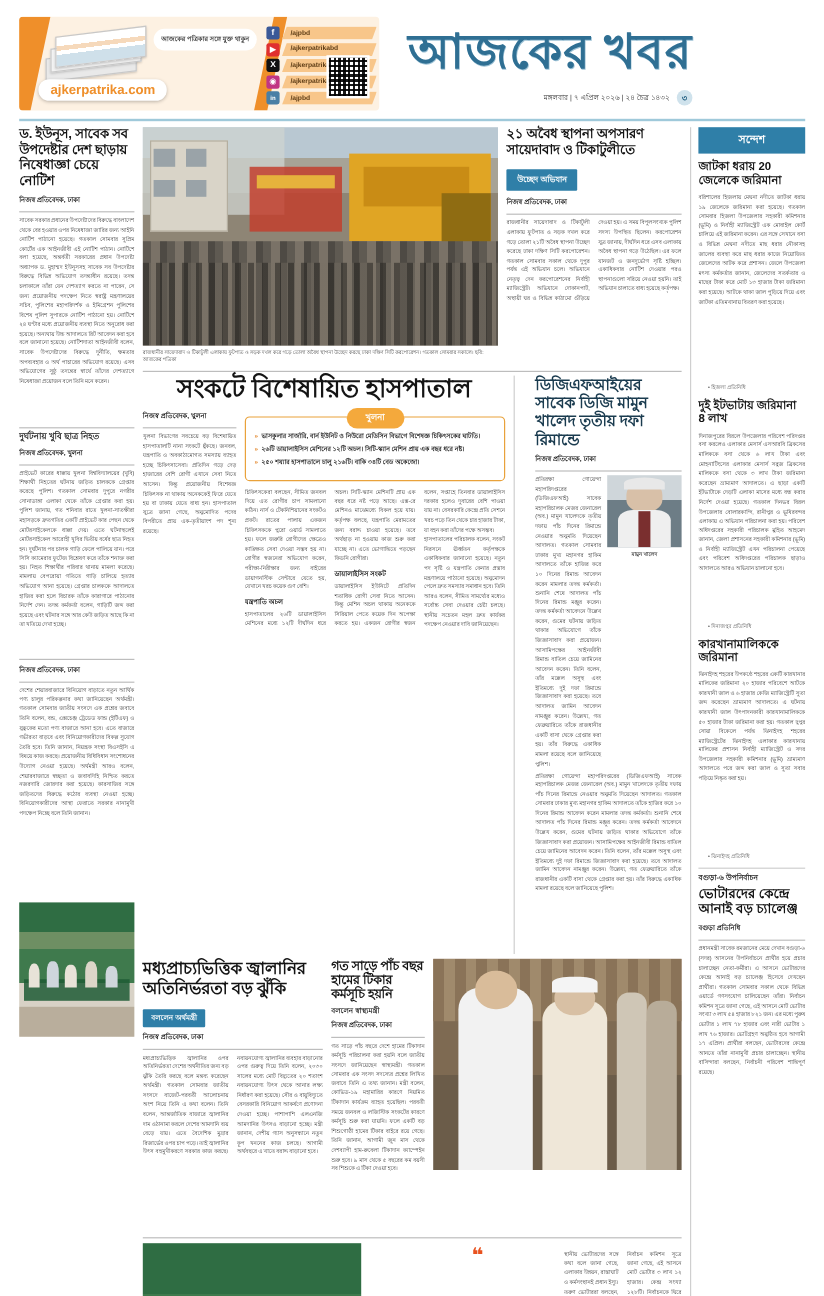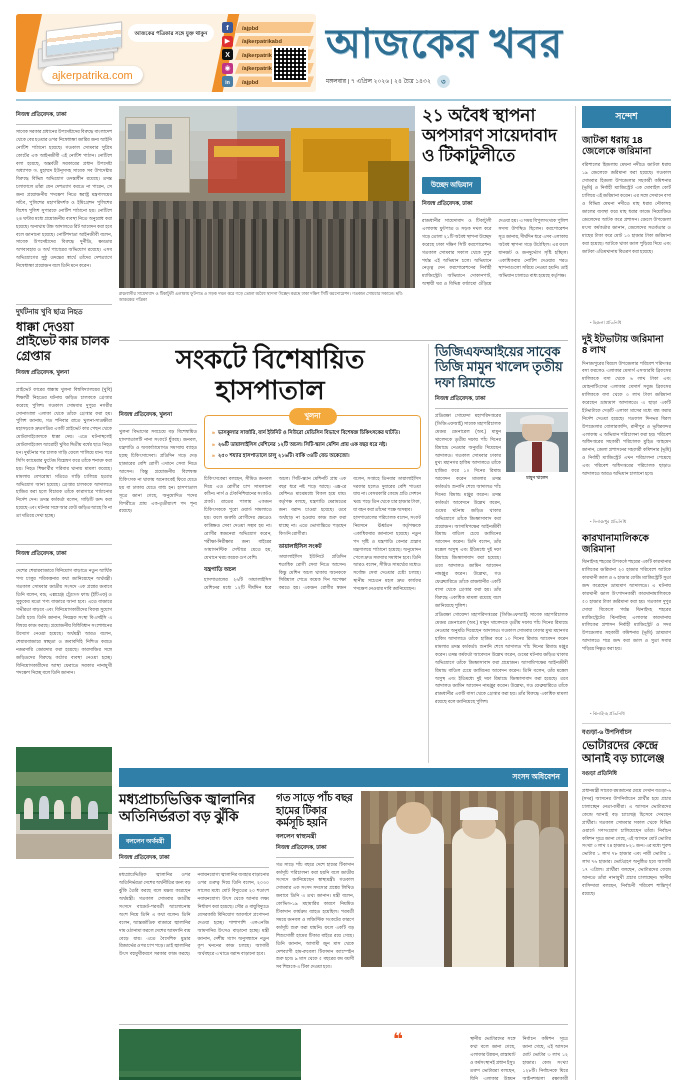--- a/index.html
+++ b/index.html
@@ -31,41 +31,41 @@
   .promo .lflap { position:absolute; left:0; top:0; width:26px; height:100%; background:#ef8f2a;
                   transform: skewX(-12deg); transform-origin: top left; }
   .promo .newsstack { position:absolute; left:22px; top:12px; width:86px; height:52px; }
   .promo .newsstack i { position:absolute; display:block; background:#ffffff;
                         border:1px solid #c8c8c8; box-shadow:0 1px 2px rgba(0,0,0,.18);
                         transform:skewY(-7deg); }
   .promo .newsstack i:nth-child(1){ left:0; top:18px; width:76px; height:20px; background:#e9e9e9;}
   .promo .newsstack i:nth-child(2){ left:4px; top:10px; width:76px; height:20px; background:#f2f2f2;}
   .promo .newsstack i:nth-child(3){ left:8px; top:0px;  width:76px; height:26px;
      background:linear-gradient(180deg,#fff 0 30%, #f6d9bb 30% 46%, #fff 46% 60%, #cfe0ea 60% 100%);}
-  .promo .domainchip { position:absolute; left:26px; bottom:8px; background:#fff; color:#ef8f2a;
-      font-weight:normal; font-size:11px; padding:3px 10px; border-radius:12px;
+  .promo .domainchip { position:absolute; left:16px; bottom:8px; background:#fff; color:#ef8f2a;
+      font-weight:bold; font-size:11px; padding:3px 10px; border-radius:12px;
       box-shadow:0 1px 3px rgba(0,0,0,.25); }
   .promo .bubble { position:absolute; left:112px; top:10px; width:86px; text-align:center;
       font-size:5.4px; font-weight:bold; color:#3a3a3a; line-height:1.5;
       background:#fff; border-radius:10px; padding:5px 4px; }
   .promo .vbar { position:absolute; left:204px; top:0; width:11px; height:100%;
       background:#ef8f2a; transform:skewX(-12deg); }
   .promo .social { position:absolute; left:206px; top:8px; width:92px; }
   .promo .srow { display:flex; align-items:center; height:11px; margin-bottom:2.6px; }
   .promo .sico { width:11px; height:11px; border-radius:2px; color:#fff; font-size:7px;
       font-weight:bold; display:flex; align-items:center; justify-content:center; flex:0 0 auto; }
   .promo .stag { flex:1; height:11px; background:#f8c68a; color:#5b3a13; font-size:5.6px;
       font-weight:bold; display:flex; align-items:center; padding-left:7px;
       clip-path: polygon(4px 0, 100% 0, calc(100% - 4px) 100%, 0 100%); margin-left:2px; }
   .promo .qr { position:absolute; right:8px; bottom:10px; width:36px; height:36px;
       background:
         repeating-linear-gradient(90deg,#1a1a1a 0 2px, #fff 2px 4px),
         repeating-linear-gradient(0deg,#1a1a1a 0 2px, #fff 2px 4px);
       background-blend-mode: multiply; border:2px solid #fff; }
-  .masthead { flex:1; display:flex; flex-direction:column; padding-right:94px; }
+  .masthead { flex:1; display:flex; flex-direction:column; align-items:flex-end; padding-right:94px; }
   .mast-title { font-size:40px; font-weight:bold; color:#2f6f93; letter-spacing:1px;
       font-family:"Liberation Serif","DejaVu Serif",serif; line-height:1; margin-top:10px;
       text-shadow:0.5px 0.5px 0 #9fc3d6; }
   .mast-date { display:flex; align-items:center; gap:6px; margin-top:11px; font-size:6px;
       color:#333; }
   .mast-date .pagecircle { width:13px; height:13px; border-radius:50%; background:#cfe2ec;
       color:#1d5c7e; font-size:7px; font-weight:bold; display:flex; align-items:center;
       justify-content:center; }
   .topbar-line { border-top:2px solid #9fc9da; margin:7px 0 5px 0; }
 
@@ -160,30 +160,30 @@
     </div>
   </div>
 
   <div class="topbar-line"></div>
 
   <div class="maingrid">
 
     <div class="colA">
 
       <div>
+        <div class="hl" style="font-size:11px">ড. ইউনূস, সাবেক সব উপদেষ্টার দেশ ছাড়ায় নিষেধাজ্ঞা চেয়ে নোটিশ</div>
         <div class="byline" style="margin-top:4px">নিজস্ব প্রতিবেদক, ঢাকা</div>
         <div class="rule"></div>
         <div class="body-col" style="height:172px;overflow:hidden">সাবেক সরকার প্রধানের উপদেষ্টাদের বিরুদ্ধে বাংলাদেশ থেকে বের হওয়ার ওপর নিষেধাজ্ঞা জারির জন্য আইনি নোটিশ পাঠানো হয়েছে। গতকাল সোমবার সুপ্রিম কোর্টের এক আইনজীবী এই নোটিশ পাঠান। নোটিশে বলা হয়েছে, অন্তর্বর্তী সরকারের প্রধান উপদেষ্টা অধ্যাপক ড. মুহাম্মদ ইউনূসসহ সাবেক সব উপদেষ্টার বিরুদ্ধে বিভিন্ন অভিযোগ তদন্তাধীন রয়েছে। তদন্ত চলাকালে তাঁরা যেন দেশত্যাগ করতে না পারেন, সে জন্য প্রয়োজনীয় পদক্ষেপ নিতে স্বরাষ্ট্র মন্ত্রণালয়ের সচিব, পুলিশের মহাপরিদর্শক ও ইমিগ্রেশন পুলিশের বিশেষ পুলিশ সুপারকে নোটিশ পাঠানো হয়। নোটিশে ২৪ ঘণ্টার মধ্যে প্রয়োজনীয় ব্যবস্থা নিতে অনুরোধ করা হয়েছে। অন্যথায় উচ্চ আদালতে রিট আবেদন করা হবে বলে জানানো হয়েছে। নোটিশদাতা আইনজীবী বলেন, সাবেক উপদেষ্টাদের বিরুদ্ধে দুর্নীতি, ক্ষমতার অপব্যবহার ও অর্থ পাচারের অভিযোগ রয়েছে। এসব অভিযোগের সুষ্ঠু তদন্তের স্বার্থে তাঁদের দেশত্যাগে নিষেধাজ্ঞা প্রয়োজন বলে তিনি মনে করেন।</div>
       </div>
 
       <div class="rule" style="border-top-width:1.5px;margin-top:4px"></div>
 
       <div style="margin-top:3px">
         <div class="kicker">দুর্ঘটনায় খুবি ছাত্র নিহত</div>
-        <div class="hl" style="font-size:12.5px;margin-top:3px">ধাক্কা দেওয়া প্রাইভেট কার চালক গ্রেপ্তার</div>
         <div class="byline" style="margin-top:4px">নিজস্ব প্রতিবেদক, খুলনা</div>
         <div class="rule"></div>
         <div class="body-col" style="height:155px;overflow:hidden">প্রাইভেট কারের ধাক্কায় খুলনা বিশ্ববিদ্যালয়ের (খুবি) শিক্ষার্থী নিহতের ঘটনায় জড়িত চালককে গ্রেপ্তার করেছে পুলিশ। গতকাল সোমবার দুপুরে নগরীর সোনাডাঙ্গা এলাকা থেকে তাঁকে গ্রেপ্তার করা হয়। পুলিশ জানায়, গত শনিবার রাতে খুলনা-সাতক্ষীরা মহাসড়কে দ্রুতগতির একটি প্রাইভেট কার পেছন থেকে মোটরসাইকেলকে ধাক্কা দেয়। এতে ঘটনাস্থলেই মোটরসাইকেল আরোহী খুবির দ্বিতীয় বর্ষের ছাত্র নিহত হন। দুর্ঘটনার পর চালক গাড়ি ফেলে পালিয়ে যান। পরে সিসি ক্যামেরার ফুটেজ বিশ্লেষণ করে তাঁকে শনাক্ত করা হয়। নিহত শিক্ষার্থীর পরিবার থানায় মামলা করেছে। মামলায় বেপরোয়া গতিতে গাড়ি চালিয়ে হত্যার অভিযোগ আনা হয়েছে। গ্রেপ্তার চালককে আদালতে হাজির করা হলে বিচারক তাঁকে কারাগারে পাঠানোর নির্দেশ দেন। তদন্ত কর্মকর্তা বলেন, গাড়িটি জব্দ করা হয়েছে এবং ঘটনার সঙ্গে আর কেউ জড়িত আছে কি না তা খতিয়ে দেখা হচ্ছে।</div>
       </div>
 
       <div class="rule" style="border-top-width:1.5px"></div>
 
       <div style="margin-top:2px">
         <div class="byline" style="margin-top:4px">নিজস্ব প্রতিবেদক, ঢাকা</div>
         <div class="rule"></div>
@@ -220,38 +220,38 @@
             <div style="position:absolute;left:84%;top:30%;width:14%;height:26%;background:#8f6c12"></div>
             <div style="position:absolute;left:0;top:52%;width:100%;height:48%;
                  background:repeating-linear-gradient(90deg,#5f5a52 0 7px,#7a7267 7px 14px,#4e4a44 14px 20px);"></div>
             <div style="position:absolute;left:0;top:62%;width:100%;height:38%;
                  background:repeating-linear-gradient(90deg,rgba(40,38,34,.55) 0 5px, rgba(120,112,100,.35) 5px 11px);"></div>
           </div>
           <div class="ph-caption">রাজধানীর সায়েদাবাদ ও টিকাটুলী এলাকায় ফুটপাত ও সড়ক দখল করে গড়ে তোলা অবৈধ স্থাপনা উচ্ছেদ করছে ঢাকা দক্ষিণ সিটি করপোরেশন। গতকাল সোমবার সকালে।  ছবি: আজকের পত্রিকা</div>
         </div>
 
         <div style="flex:1">
-          <div class="hl" style="font-size:17px">২১ অবৈধ স্থাপনা অপসারণ সায়েদাবাদ ও টিকাটুলীতে</div>
+          <div class="hl" style="font-size:11px">২১ অবৈধ স্থাপনা অপসারণ সায়েদাবাদ ও টিকাটুলীতে</div>
           <div style="margin-top:7px">
             <span class="badge">উচ্ছেদ অভিযান</span>
           </div>
           <div class="byline" style="margin-top:5px">নিজস্ব প্রতিবেদক, ঢাকা</div>
           <div class="rule"></div>
           <div class="two-col" style="height:118px;overflow:hidden">
             <div class="body-col">রাজধানীর সায়েদাবাদ ও টিকাটুলী এলাকায় ফুটপাত ও সড়ক দখল করে গড়ে তোলা ২১টি অবৈধ স্থাপনা উচ্ছেদ করেছে ঢাকা দক্ষিণ সিটি করপোরেশন। গতকাল সোমবার সকাল থেকে দুপুর পর্যন্ত এই অভিযান চলে। অভিযানে নেতৃত্ব দেন করপোরেশনের নির্বাহী ম্যাজিস্ট্রেট। অভিযানে দোকানপাট, অস্থায়ী ঘর ও বিভিন্ন কাঠামো গুঁড়িয়ে দেওয়া হয়। এ সময় বিপুলসংখ্যক পুলিশ সদস্য উপস্থিত ছিলেন। করপোরেশন সূত্র জানায়, দীর্ঘদিন ধরে এসব এলাকায় অবৈধ স্থাপনা গড়ে উঠেছিল। এর ফলে যানজট ও জনদুর্ভোগ সৃষ্টি হচ্ছিল। একাধিকবার নোটিশ দেওয়ার পরও স্থাপনাগুলো সরিয়ে নেওয়া হয়নি। তাই অভিযান চালাতে বাধ্য হয়েছে কর্তৃপক্ষ।</div>
           </div>
         </div>
       </div>
 
       <div class="rule" style="border-top-width:1.5px;margin-top:5px"></div>
 
       <div style="display:flex;gap:7px;margin-top:3px">
 
         <div style="width:302px">
-          <div class="hl" style="font-size:26px;text-align:center">সংকটে বিশেষায়িত হাসপাতাল</div>
+          <div class="hl" style="font-size:21px;text-align:center">সংকটে বিশেষায়িত হাসপাতাল</div>
           <div style="display:flex;gap:7px;margin-top:5px">
             <div style="width:78px">
               <div class="byline">নিজস্ব প্রতিবেদক, খুলনা</div>
               <div class="rule"></div>
               <div class="body-col" style="height:236px;overflow:hidden">খুলনা বিভাগের সবচেয়ে বড় বিশেষায়িত হাসপাতালটি নানা সংকটে ধুঁকছে। জনবল, যন্ত্রপাতি ও অবকাঠামোগত সমস্যায় ব্যাহত হচ্ছে চিকিৎসাসেবা। প্রতিদিন গড়ে দেড় হাজারের বেশি রোগী এখানে সেবা নিতে আসেন। কিন্তু প্রয়োজনীয় বিশেষজ্ঞ চিকিৎসক না থাকায় অনেককেই ফিরে যেতে হয় বা ঢাকায় যেতে বাধ্য হন। হাসপাতাল সূত্রে জানা গেছে, অনুমোদিত পদের বিপরীতে প্রায় এক-তৃতীয়াংশ পদ শূন্য রয়েছে।</div>
             </div>
             <div style="flex:1">
               <div class="orangebox">
                 <div class="ob-title">খুলনা</div>
                 <div class="ob-item">
@@ -272,41 +272,40 @@
                 <div class="subhead">যন্ত্রপাতি অচল</div>
                 <div class="body-col">হাসপাতালের ২৬টি ডায়ালাইসিস মেশিনের মধ্যে ১২টি দীর্ঘদিন ধরে অচল। সিটি-স্ক্যান মেশিনটি প্রায় এক বছর ধরে নষ্ট পড়ে আছে। এক্স-রে মেশিনও মাঝেমধ্যে বিকল হয়ে যায়। কর্তৃপক্ষ বলছে, যন্ত্রপাতি মেরামতের জন্য বরাদ্দ চাওয়া হয়েছে। তবে অর্থছাড় না হওয়ায় কাজ শুরু করা যাচ্ছে না। এতে ভোগান্তিতে পড়ছেন কিডনি রোগীরা।</div>
                 <div class="subhead">ডায়ালাইসিস সংকট</div>
                 <div class="body-col">ডায়ালাইসিস ইউনিটে প্রতিদিন শতাধিক রোগী সেবা নিতে আসেন। কিন্তু মেশিন অচল থাকায় অনেককে সিরিয়াল পেতে কয়েক দিন অপেক্ষা করতে হয়। একজন রোগীর স্বজন বলেন, সপ্তাহে তিনবার ডায়ালাইসিস দরকার হলেও দুবারের বেশি পাওয়া যায় না। বেসরকারি কেন্দ্রে প্রতি সেশনে খরচ পড়ে তিন থেকে চার হাজার টাকা, যা বহন করা তাঁদের পক্ষে অসম্ভব।</div>
                 <div class="body-col">হাসপাতালের পরিচালক বলেন, সংকট নিরসনে ঊর্ধ্বতন কর্তৃপক্ষকে একাধিকবার জানানো হয়েছে। নতুন পদ সৃষ্টি ও যন্ত্রপাতি কেনার প্রস্তাব মন্ত্রণালয়ে পাঠানো হয়েছে। অনুমোদন পেলে দ্রুত সমস্যার সমাধান হবে। তিনি আরও বলেন, সীমিত সামর্থ্যের মধ্যেও সর্বোচ্চ সেবা দেওয়ার চেষ্টা চলছে। স্থানীয় সচেতন মহল দ্রুত কার্যকর পদক্ষেপ নেওয়ার দাবি জানিয়েছেন।</div>
               </div>
             </div>
           </div>
         </div>
 
-        <div style="flex:1;border-left:1px solid #cfcfcf;padding-left:6px">
+        <div style="flex:1;border-left:1px solid #cfcfcf;padding-left:17px">
           <div class="hl" style="font-size:13px;color:#1a3b4f">ডিজিএফআইয়ের সাবেক ডিজি মামুন খালেদ তৃতীয় দফা রিমান্ডে</div>
           <div class="byline" style="margin-top:4px">নিজস্ব প্রতিবেদক, ঢাকা</div>
           <div class="rule"></div>
           <div style="display:flex;gap:5px">
             <div style="flex:1" class="body-col">প্রতিরক্ষা গোয়েন্দা মহাপরিদপ্তরের (ডিজিএফআই) সাবেক মহাপরিচালক মেজর জেনারেল (অব.) মামুন খালেদকে তৃতীয় দফায় পাঁচ দিনের রিমান্ডে নেওয়ার অনুমতি দিয়েছেন আদালত। গতকাল সোমবার ঢাকার মুখ্য মহানগর হাকিম আদালতে তাঁকে হাজির করে ১০ দিনের রিমান্ড আবেদন করেন মামলার তদন্ত কর্মকর্তা। শুনানি শেষে আদালত পাঁচ দিনের রিমান্ড মঞ্জুর করেন। তদন্ত কর্মকর্তা আবেদনে উল্লেখ করেন, গুমের ঘটনায় জড়িত থাকার অভিযোগে তাঁকে জিজ্ঞাসাবাদ করা প্রয়োজন। আসামিপক্ষের আইনজীবী রিমান্ড বাতিল চেয়ে জামিনের আবেদন করেন। তিনি বলেন, তাঁর মক্কেল অসুস্থ এবং ইতিমধ্যে দুই দফা রিমান্ডে জিজ্ঞাসাবাদ করা হয়েছে। তবে আদালত জামিন আবেদন নামঞ্জুর করেন। উল্লেখ্য, গত ফেব্রুয়ারিতে তাঁকে রাজধানীর একটি বাসা থেকে গ্রেপ্তার করা হয়। তাঁর বিরুদ্ধে একাধিক মামলা রয়েছে বলে জানিয়েছে পুলিশ।</div>
             <div style="width:62px">
               <div class="portrait" style="background:linear-gradient(180deg,#cfd6da 0 34%,#6d7d86 34% 100%);">
                 <div style="position:absolute;left:26%;top:8%;width:48%;height:42%;background:#d8c0a8;border-radius:46% 46% 38% 38%"></div>
                 <div style="position:absolute;left:22%;top:4%;width:56%;height:16%;background:#e8e8e8;border-radius:50% 50% 0 0"></div>
                 <div style="position:absolute;left:14%;top:48%;width:72%;height:52%;background:#efefef;border-radius:28% 28% 0 0"></div>
                 <div style="position:absolute;left:42%;top:50%;width:16%;height:50%;background:#7a2f2f"></div>
               </div>
               <div class="caption" style="text-align:center;font-weight:bold;padding-top:2px">মামুন খালেদ</div>
             </div>
           </div>
           <div class="body-col" style="height:152px;overflow:hidden;margin-top:2px">প্রতিরক্ষা গোয়েন্দা মহাপরিদপ্তরের (ডিজিএফআই) সাবেক মহাপরিচালক মেজর জেনারেল (অব.) মামুন খালেদকে তৃতীয় দফায় পাঁচ দিনের রিমান্ডে নেওয়ার অনুমতি দিয়েছেন আদালত। গতকাল সোমবার ঢাকার মুখ্য মহানগর হাকিম আদালতে তাঁকে হাজির করে ১০ দিনের রিমান্ড আবেদন করেন মামলার তদন্ত কর্মকর্তা। শুনানি শেষে আদালত পাঁচ দিনের রিমান্ড মঞ্জুর করেন। তদন্ত কর্মকর্তা আবেদনে উল্লেখ করেন, গুমের ঘটনায় জড়িত থাকার অভিযোগে তাঁকে জিজ্ঞাসাবাদ করা প্রয়োজন। আসামিপক্ষের আইনজীবী রিমান্ড বাতিল চেয়ে জামিনের আবেদন করেন। তিনি বলেন, তাঁর মক্কেল অসুস্থ এবং ইতিমধ্যে দুই দফা রিমান্ডে জিজ্ঞাসাবাদ করা হয়েছে। তবে আদালত জামিন আবেদন নামঞ্জুর করেন। উল্লেখ্য, গত ফেব্রুয়ারিতে তাঁকে রাজধানীর একটি বাসা থেকে গ্রেপ্তার করা হয়। তাঁর বিরুদ্ধে একাধিক মামলা রয়েছে বলে জানিয়েছে পুলিশ।</div>
         </div>
       </div>
 
-      <div class="badge-wide" style="margin-top:5px">সংসদ অধিবেশন</div>
 
       <div style="display:flex;gap:7px;margin-top:4px">
         <div style="width:150px">
           <div class="hl" style="font-size:14px">মধ্যপ্রাচ্যভিত্তিক জ্বালানির অতিনির্ভরতা বড় ঝুঁকি</div>
           <div style="margin-top:5px">
             <span class="badge" style="background:#2f7fa8;font-size:6px;padding:2px 7px">বললেন অর্থমন্ত্রী</span>
           </div>
           <div class="byline" style="margin-top:4px">নিজস্ব প্রতিবেদক, ঢাকা</div>
           <div class="rule"></div>
           <div class="two-col" style="height:148px;overflow:hidden">
@@ -369,21 +368,21 @@
           </div>
         </div>
       </div>
 
     </div>
 
     <div class="colR">
       <div class="sidebar-head">সন্দেশ</div>
 
       <div class="sidebar-item">
-        <h4>জাটকা ধরায় 18 জেলেকে জরিমানা</h4>
+        <h4>জাটকা ধরায় 20 জেলেকে জরিমানা</h4>
         <div class="body-col" style="height:156px;overflow:hidden">বরিশালের হিজলায় মেঘনা নদীতে জাটকা ধরায় ১৯ জেলেকে জরিমানা করা হয়েছে। গতকাল সোমবার হিজলা উপজেলার সহকারী কমিশনার (ভূমি) ও নির্বাহী ম্যাজিস্ট্রেট এক মোবাইল কোর্ট চালিয়ে এই জরিমানা করেন। এর সঙ্গে সেখানে বসা ও বিভিন্ন মেঘনা নদীতে মাছ ধরার নৌকাসহ জালের ব্যবস্থা করে মাছ ধরার কাজে নিয়োজিত জেলেদের আটক করে প্রশাসন। জেলে উপজেলা মৎস্য কর্মকর্তার জানান, জেলেদের সতর্কতার ও মাছের টাকা করে মোট ১৩ হাজার টাকা জরিমানা করা হয়েছে। আটকে থাকা জাল পুড়িয়ে দিয়ে এবং জাটকা এতিমখানায় বিতরণ করা হয়েছে।</div>
         <div class="sidebar-src">• হিজলা প্রতিনিধি</div>
       </div>
 
       <div class="sidebar-item">
         <h4>দুই ইটভাটায় জরিমানা 8 লাখ</h4>
         <div class="body-col" style="height:156px;overflow:hidden">দিনাজপুরের বিরলে উপজেলার পরিবেশ পরিদপ্তর বসা করলেও এলাকার মেসার্স এসআরবি ব্রিকসের মালিককে বসা থেকে ৬ লাখ টাকা এবং মোহনাটিংসের এলাকার মেসার্স সবুজ ব্রিকসের মালিককে বসা থেকে ৩ লাখ টাকা জরিমানা করেছেন ভ্রাম্যমাণ আদালতে। এ ছাড়া একটি ইটভাটাকে দেড়টি এলাকা মাসের মধ্যে বন্ধ করার নির্দেশ দেওয়া হয়েছে। গতকাল দিনভর বিরল উপজেলার বোলারকান্দি, রানীপুর ও ভূষিরবন্দর এলাকায় এ অভিযান পরিচালনা করা হয়। পরিবেশ অধিদপ্তরের সহকারী পরিচালক মুহিত আহমেদ জানান, জেলা প্রশাসনের সহকারী কমিশনার (ভূমি) ও নির্বাহী ম্যাজিস্ট্রেট এখন পরিচালনা পেয়েছে এবং পরিবেশ অধিদপ্তরের পরিচালক ছাড়াও আদালতে আরও অভিযান চালানো হবে।</div>
         <div class="sidebar-src">• দিনাজপুর প্রতিনিধি</div>
       </div>
 

